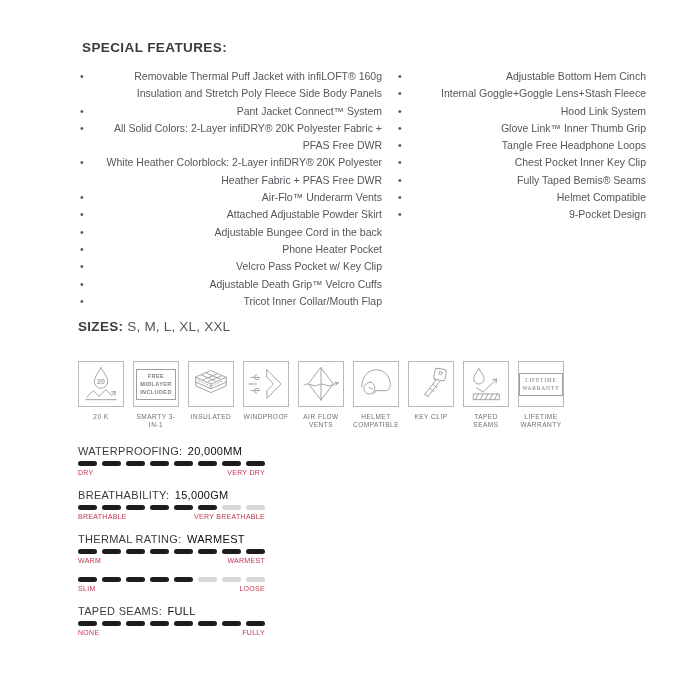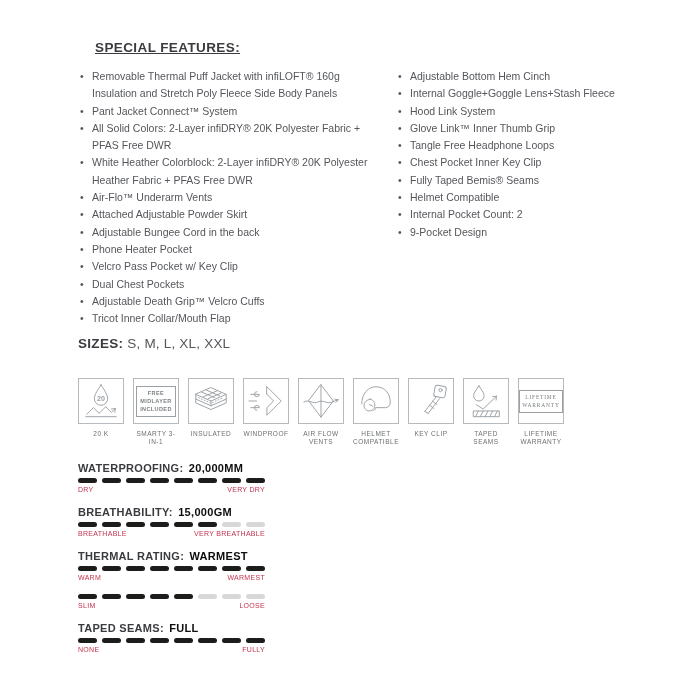--- a/index.html
+++ b/index.html
@@ -7,29 +7,29 @@
     width:700px;height:700px;overflow:hidden;
     font-family:"Liberation Sans", sans-serif;
     color:var(--text,#54565b);
     -webkit-font-smoothing:antialiased;
   }
   .page{padding:40px 0 0 78px;width:622px;}
 
   
   .section-heading{
     font-size:13.5px;font-weight:bold;letter-spacing:.4px;
-    color:var(--heading,#3a3b3f);margin:0 0 13px 17px;text-decoration:underline;
+    color:var(--heading,#3a3b3f);margin:0 0 13px 4px;
   }
   .feature-cols{display:flex;align-items:flex-start;}
   .feature-col{list-style:none;margin:0;padding:0;}
   .feature-col.left{width:318px;}
   .feature-col.right{width:250px;}
   .feature-col li{
     position:relative;font-size:10.5px;line-height:17.3px;
-    padding-left:14px;color:var(--text,#54565b);
+    padding-left:14px;color:var(--text,#54565b);text-align:right;
   }
   .feature-col.left li{padding-right:14px;}
   .feature-col li::before{
     content:"•";position:absolute;left:2px;top:0;
     color:var(--text,#54565b);font-size:10.5px;
   }
 
   
   .sizes-row{margin:9px 0 0 0;font-size:13.5px;}
   .sizes-label{font-weight:bold;color:var(--heading,#3a3b3f);letter-spacing:.3px;text-align:center;}
@@ -54,22 +54,22 @@
   .inner-box.serif span{font-family:"Liberation Serif",serif;letter-spacing:.8px;font-weight:normal;}
   .icon-label{
     margin-top:6px;font-size:6.5px;line-height:8px;letter-spacing:.5px;
     color:#6b6f73;text-transform:uppercase;text-align:center;white-space:normal;
   }
 
   
   .ratings{margin-top:16px;}
   .rating{margin-bottom:13px;}
   .rating-heading{font-size:11px;letter-spacing:.3px;margin-bottom:4px;}
-  .rating-label{font-weight:bold;color:#3a3b3f;}
-  .rating-value{font-weight:bold;color:#0d0d0d;margin-left:2px;}
+  .rating-label{font-weight:normal;color:#3a3b3f;}
+  .rating-value{font-weight:normal;color:#0d0d0d;margin-left:2px;}
   .segbar{display:flex;gap:5px;width:187px;}
   .seg{width:19px;height:5px;border-radius:2.5px;display:inline-block;}
   .seg-filled{background:var(--seg-filled,#1c1c1a);}
   .seg-empty{background:var(--seg-empty,#d8d8d8);}
   .rating-scale{
     width:187px;display:flex;justify-content:space-between;
     margin-top:3px;font-size:7px;letter-spacing:.3px;
     color:var(--red,#c2334d);text-transform:uppercase;
   }
 </style>
@@ -84,34 +84,32 @@
     <ul class="feature-col left">
       <li>Removable Thermal Puff Jacket with infiLOFT® 160g Insulation and Stretch Poly Fleece Side Body Panels</li>
       <li>Pant Jacket Connect™ System</li>
       <li>All Solid Colors: 2-Layer infiDRY® 20K Polyester Fabric + PFAS Free DWR</li>
       <li>White Heather Colorblock: 2-Layer infiDRY® 20K Polyester Heather Fabric + PFAS Free DWR</li>
       <li>Air-Flo™ Underarm Vents</li>
       <li>Attached Adjustable Powder Skirt</li>
       <li>Adjustable Bungee Cord in the back</li>
       <li>Phone Heater Pocket</li>
       <li>Velcro Pass Pocket w/ Key Clip</li>
-      <li>Dual Chest Pockets</li>
       <li>Adjustable Death Grip™ Velcro Cuffs</li>
       <li>Tricot Inner Collar/Mouth Flap</li>
     </ul>
     <ul class="feature-col right">
       <li>Adjustable Bottom Hem Cinch</li>
       <li>Internal Goggle+Goggle Lens+Stash Fleece</li>
       <li>Hood Link System</li>
       <li>Glove Link™ Inner Thumb Grip</li>
       <li>Tangle Free Headphone Loops</li>
       <li>Chest Pocket Inner Key Clip</li>
       <li>Fully Taped Bemis® Seams</li>
       <li>Helmet Compatible</li>
-      <li>Internal Pocket Count: 2</li>
       <li>9-Pocket Design</li>
     </ul>
   </div>
 
   <div class="sizes-row">
     <span class="sizes-label">SIZES:</span><span class="sizes-value">S, M, L, XL, XXL</span>
   </div>
 
   <div class="icon-row">
 

